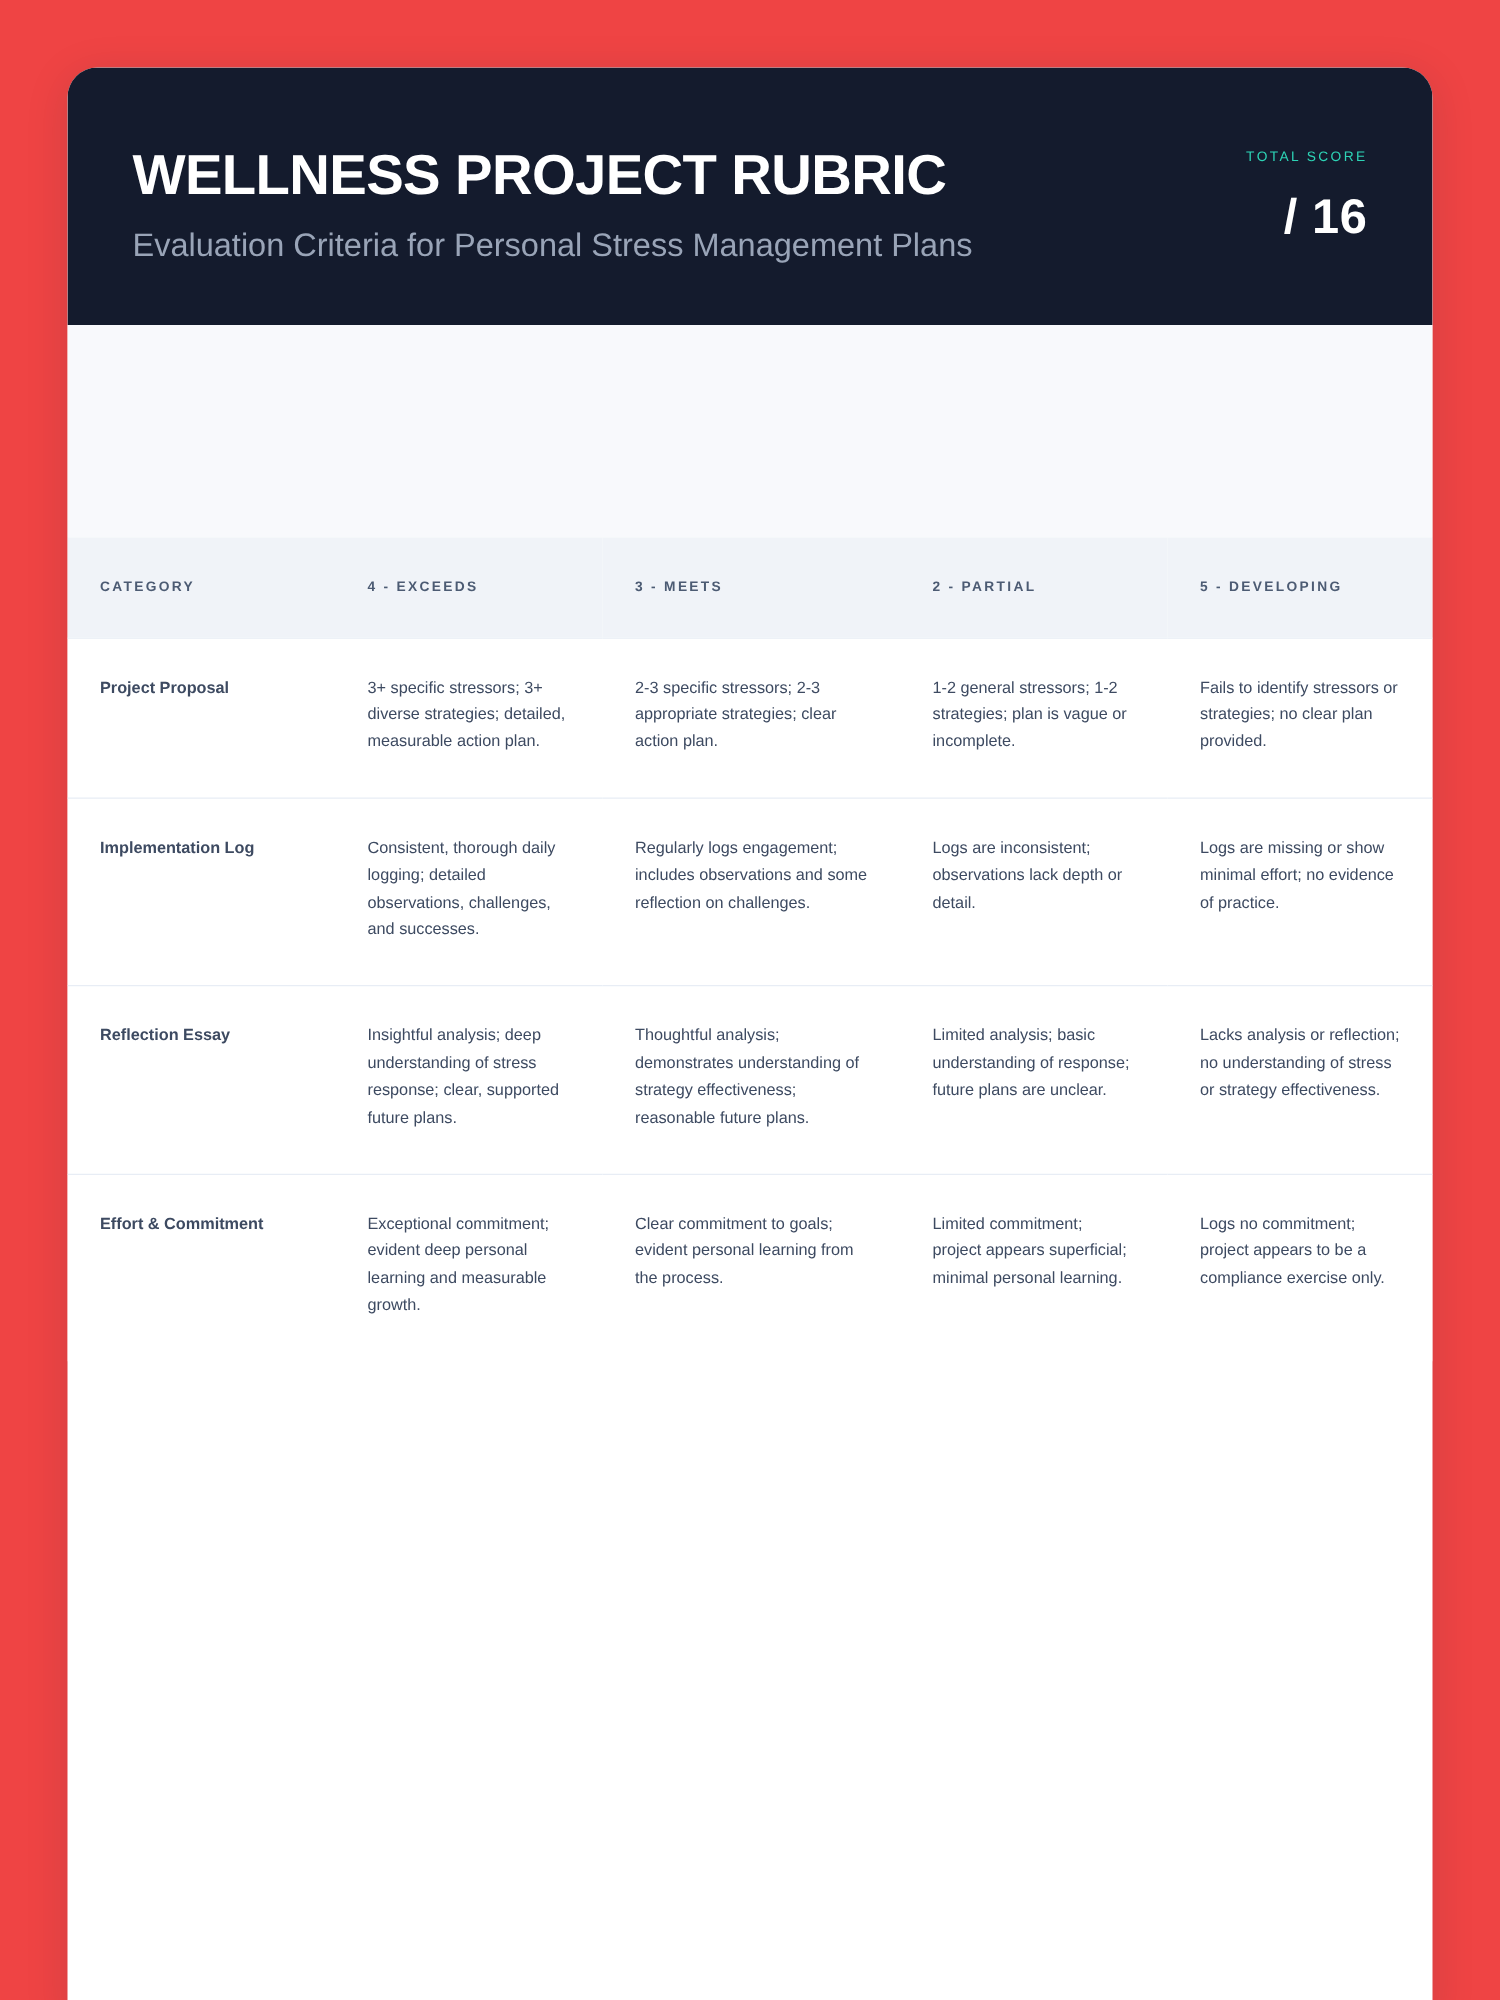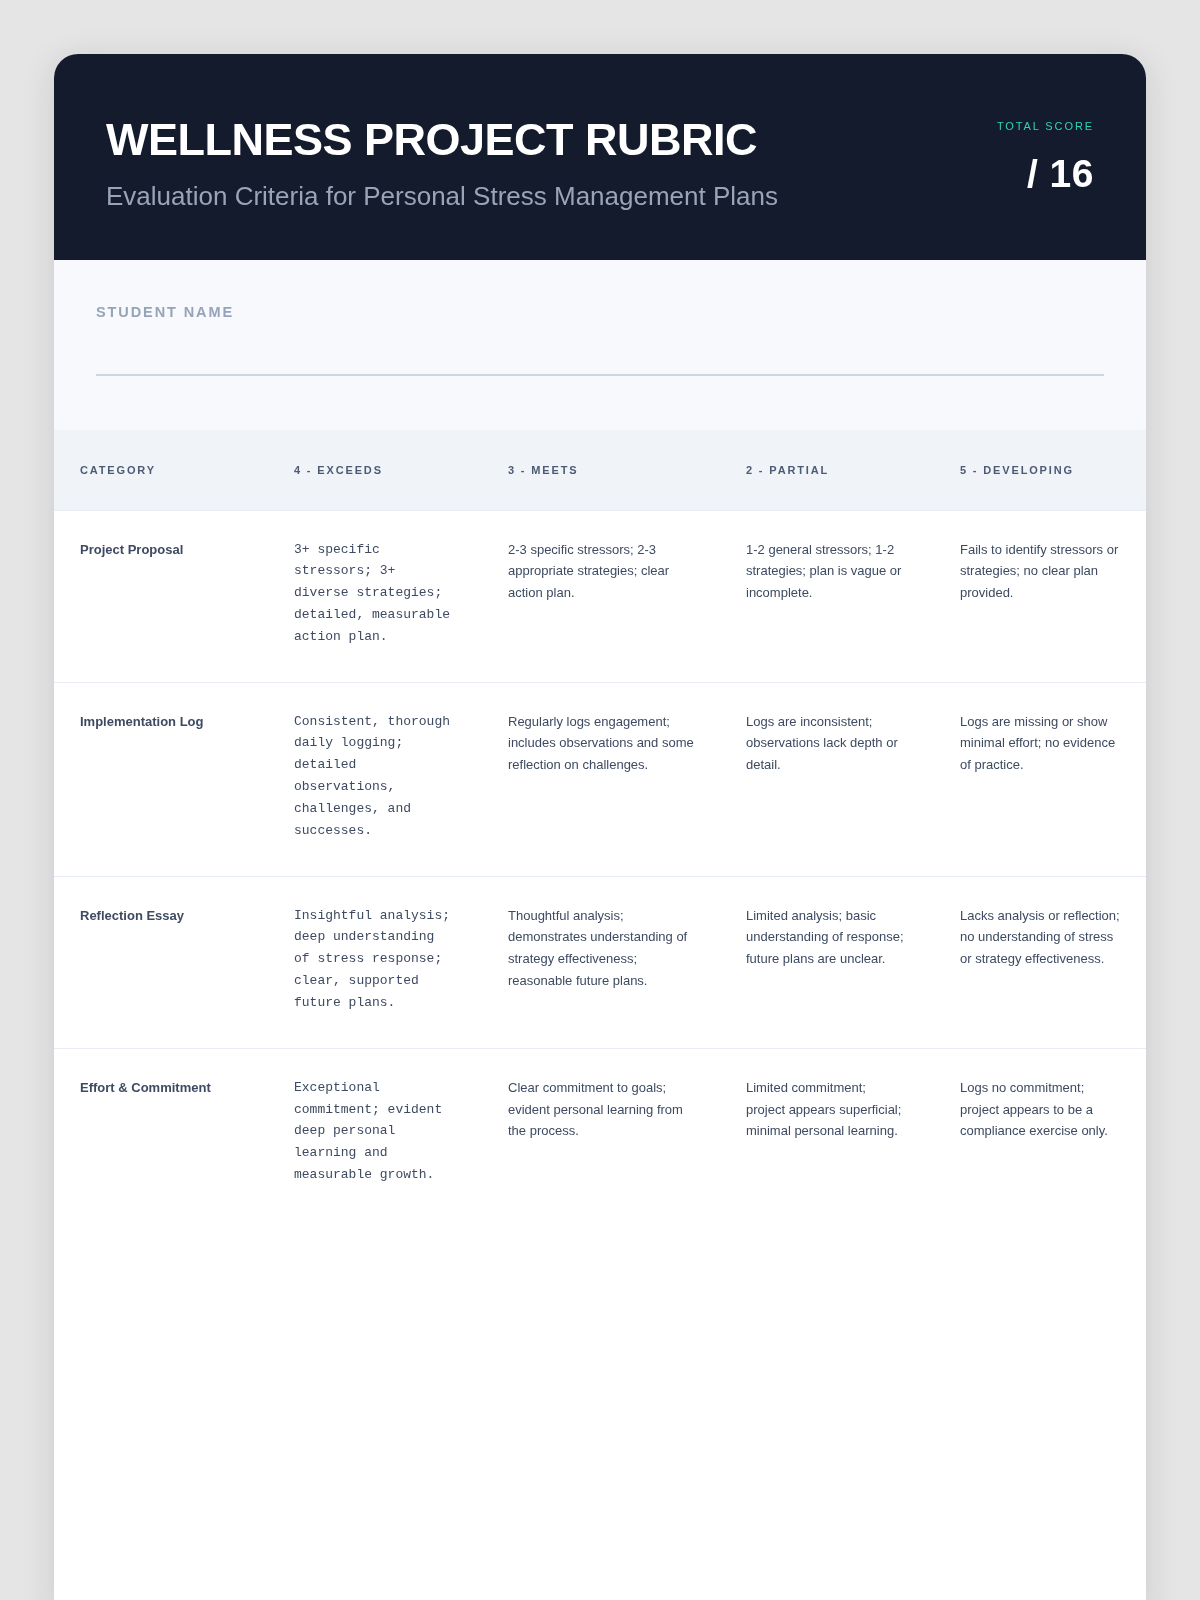--- a/index.html
+++ b/index.html
@@ -6,21 +6,21 @@
   html, body {
     width: 1200px;
     height: 1600px;
     background: #ffffff;
     font-family: "Liberation Sans", sans-serif;
     overflow: hidden;
   }
   .page {
     width: 1200px;
     height: 1600px;
-    background: #e5e5e5;
+    background: #ef4444;
     position: relative;
   }
   .card {
     position: absolute;
     left: 54px;
     top: 54px;
     width: 1092px;
     min-height: 1560px;
     background: #ffffff;
     border-radius: 24px 24px 0 0;
@@ -126,44 +126,40 @@
     color: #3d4a61;
     border-top: 1px solid #e8edf5;
     background: #ffffff;
   }
   td.cat {
     font-weight: bold;
     color: #1b2435;
     padding-left: 28px;
     font-size: 19px;
   }
-  td.lvl4 { background: #f7fdfa; font-family: Liberation Mono, monospace; }
+  td.lvl4 { background: #f7fdfa; }
 </style>
 </head>
 <body>
 
 <div class="page">
   <div class="card">
 
     <div class="card-header">
       <div class="header-left">
         <div class="doc-title">WELLNESS PROJECT RUBRIC</div>
         <div class="doc-subtitle">Evaluation Criteria for Personal Stress Management Plans</div>
       </div>
       <div class="header-right">
         <div class="score-label">TOTAL SCORE</div>
         <div class="score-value">/ 16</div>
       </div>
     </div>
 
     <div class="meta-band">
-      <div class="meta-field">
-        <div class="meta-label">STUDENT NAME</div>
-        <div class="meta-line"></div>
-      </div>
     </div>
 
     <table class="rubric">
       <thead>
         <tr>
           <th class="col-cat">CATEGORY</th>
           <th class="col-lvl4">4 - EXCEEDS</th>
           <th class="col-lvl3">3 - MEETS</th>
           <th class="col-lvl2">2 - PARTIAL</th>
           <th class="col-lvl1">5 - DEVELOPING</th>

